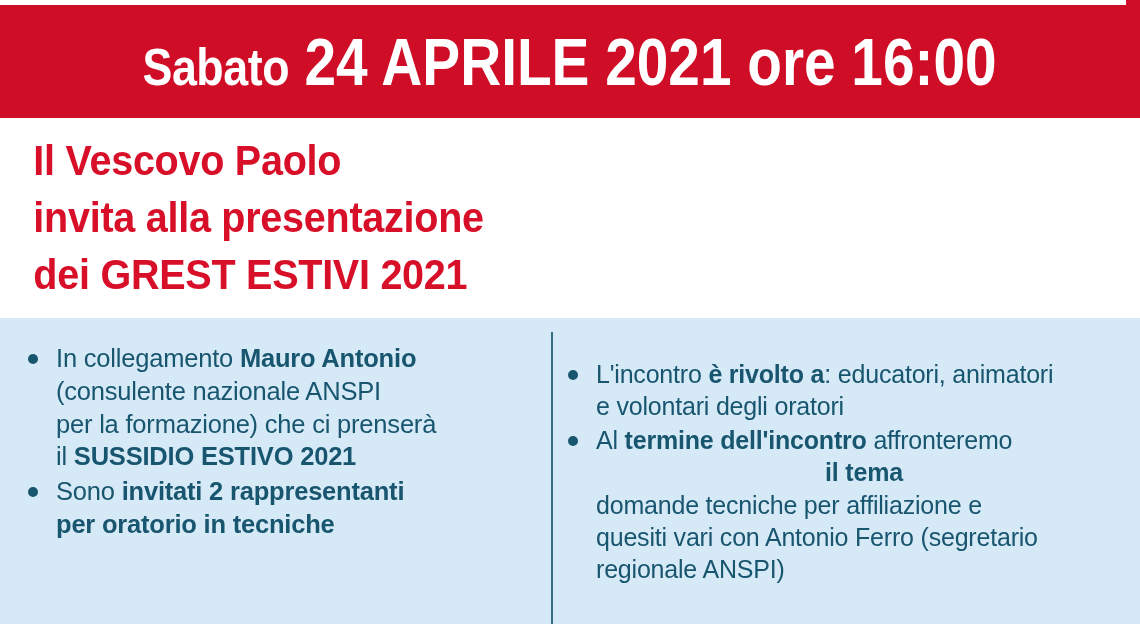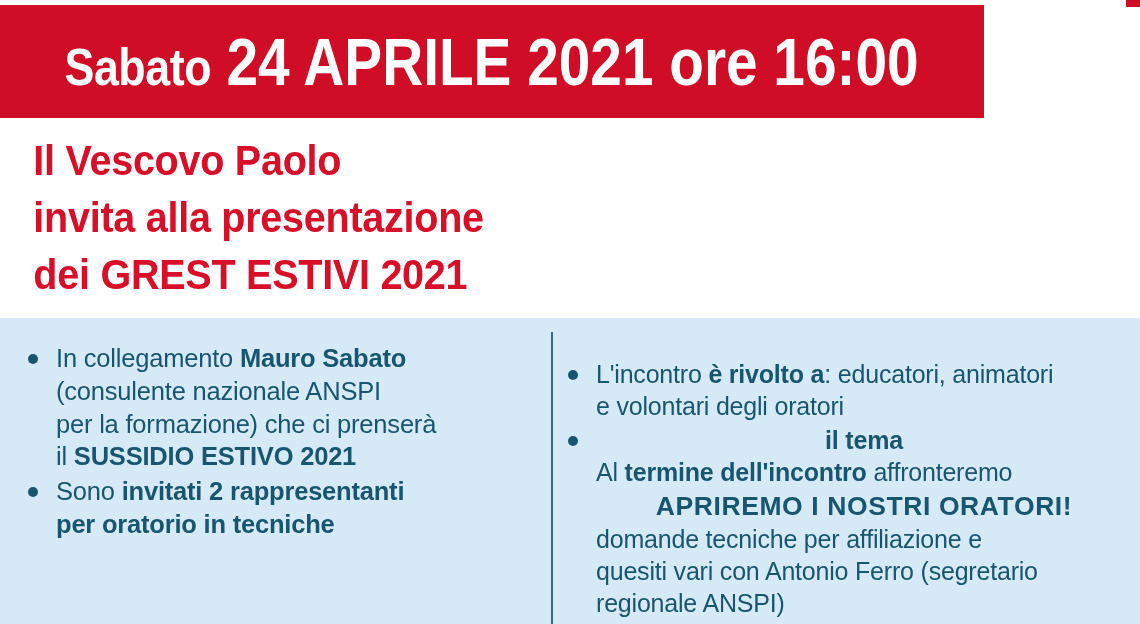--- a/index.html
+++ b/index.html
@@ -36,21 +36,21 @@
     position:absolute;
     right:0; top:0;
     width:14px;
     height:7px;
     background:#D00D27;
   }
 
   .date-band {
     position:absolute;
     left:0; top:5px;
-    width:984px;
+    width:1140px;
     height:113px;
     background:#D00D27;
     display:flex;
     align-items:center;
     justify-content:center;
   }
 
   .date-line {
     white-space:nowrap;
     color:#ffffff;
@@ -179,42 +179,41 @@
     <div class="headline-line">invita alla presentazione</div>
     <div class="headline-line">dei GREST ESTIVI 2021</div>
   </div>
 
   <div class="body-panel">
     <div class="divider"></div>
 
     <div class="col col-left">
       <ul class="bullets">
           <li>
-            <span class="ln">In collegamento <b>Mauro Sabato</b></span>
+            <span class="ln">In collegamento <b>Mauro Antonio</b></span>
             <span class="ln">(consulente nazionale ANSPI</span>
             <span class="ln">per la formazione) che ci prenserà</span>
             <span class="ln">il <b>SUSSIDIO ESTIVO 2021</b></span>
           </li>
           <li>
             <span class="ln">Sono <b>invitati 2 rappresentanti</b></span>
             <span class="ln"><b>per oratorio in tecniche</b></span>
           </li>
         </ul>
     </div>
 
     <div class="col col-right">
       <ul class="bullets">
           <li>
             <span class="ln">L'incontro <b>è rivolto a</b>: educatori, animatori</span>
             <span class="ln">e volontari degli oratori</span>
           </li>
           <li>
+            <span class="ln">Al <b>termine dell'incontro</b> affronteremo</span>
             <span class="ln center"><b>il tema</b></span>
-            <span class="ln">Al <b>termine dell'incontro</b> affronteremo</span>
-            <span class="big-caps">APRIREMO I NOSTRI ORATORI!</span>
             <span class="ln">domande tecniche per affiliazione e</span>
             <span class="ln">quesiti vari con Antonio Ferro (segretario</span>
             <span class="ln">regionale ANSPI)</span>
           </li>
         </ul>
     </div>
   </div>
 
 </div>
 

